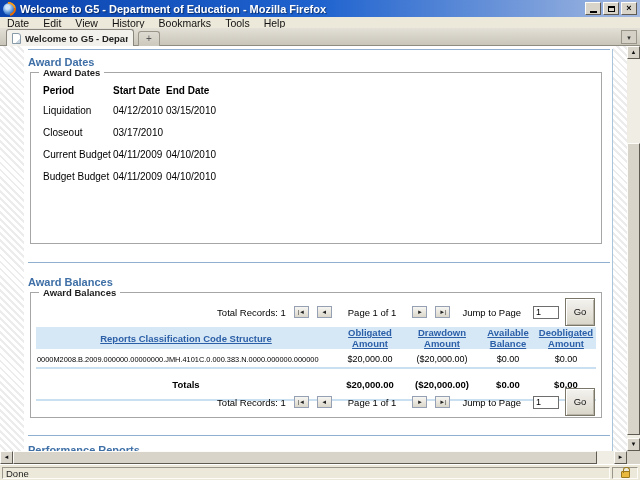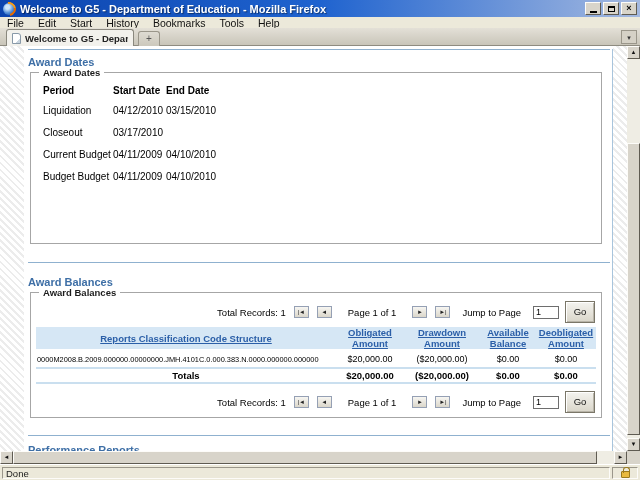--- a/index.html
+++ b/index.html
@@ -78,36 +78,36 @@
   
   .pager { position:absolute; right:6px; height:14px; display:flex; align-items:center;
     font-size:9.5px; color:#000; white-space:nowrap; }
   .pager .lbl { margin:8px 4px; }
   .pgbtn { width:15px; height:12px; margin:0 4px;
     background:linear-gradient(#f7f6f2,#dbd7cb); border:1px solid #95a0b4;
     font-size:6px; line-height:10px; text-align:center; color:#222; padding:0; }
   .pg-label { margin:0 12px; }
   .jump-input { width:26px; height:13px; border:1px solid #6e6e6e; font-size:9px;
     padding:0 2px; margin:0 6px 0 8px; font-family:"Liberation Sans",sans-serif; }
-  .go-btn { width:30px; height:22px; background:linear-gradient(#f4f3ef,#d9d5c9);
+  .go-btn { width:30px; height:28px; background:linear-gradient(#f4f3ef,#d9d5c9);
     border:1px solid #7a7668; box-shadow:inset 1px 1px 0 #fff, inset -1px -1px 0 #b8b4a8;
     font-size:9.5px; line-height:12px; text-align:center; color:#111; padding:0;
     font-family:"Liberation Sans",sans-serif; }
 
   
   .bal-table { position:absolute; left:5px; top:34px; width:560px;
     border-collapse:collapse; table-layout:fixed; }
   .bal-table th { background:#d6e7f5; height:23px; vertical-align:middle;
     text-align:center; font-size:9.5px; border-bottom:2px solid #fff; }
   .hlink { color:#2b5fa8; font-weight:bold; text-decoration:underline; cursor:pointer; }
   .bal-table td { text-align:center; font-size:9px; color:#000;
     border-bottom:2px solid #cadfef; height:18px; vertical-align:middle; }
   .bal-table .accs { text-align:left; font-size:7.4px; white-space:nowrap;
     overflow:hidden; padding-left:1px; }
-  .bal-table .totals-row td { font-weight:bold; font-size:9.5px; height:15px; }
+  .bal-table .totals-row td { font-weight:bold; font-size:9.5px; height:32px; }
   .neg-red { color:#e00000; }
 
   
   .vscroll { position:absolute; left:627px; top:46px; width:13px; height:405px;
     background:#efede4; }
   .hscroll { position:absolute; left:0; top:451px; width:627px; height:13px;
     background:#efede4; }
   .sb-btn { position:absolute; width:13px; height:13px; background:#d8d4ca;
     border:1px solid; border-color:#fdfcf9 #5f5b52 #5f5b52 #fdfcf9;
     color:#111; font-size:6px; text-align:center; line-height:11px; }
@@ -141,23 +141,23 @@
     <span class="win-btn">
         <span class="glyph-restore"></span>
       </span>
     <span class="win-btn">
         <span>×</span>
       </span>
   </span>
 </div>
 
 <div class="menubar">
-  <span class="menu-item">File</span>
+  <span class="menu-item">Date</span>
   <span class="menu-item">Edit</span>
-  <span class="menu-item">Start</span>
+  <span class="menu-item">View</span>
   <span class="menu-item">History</span>
   <span class="menu-item">Bookmarks</span>
   <span class="menu-item">Tools</span>
   <span class="menu-item">Help</span>
 </div>
 
 <div class="tabbar">
   <div class="tab-active">
     <span class="page-icon"></span>
     <span class="tab-label">Welcome to G5 - Department of Edu...</span>

